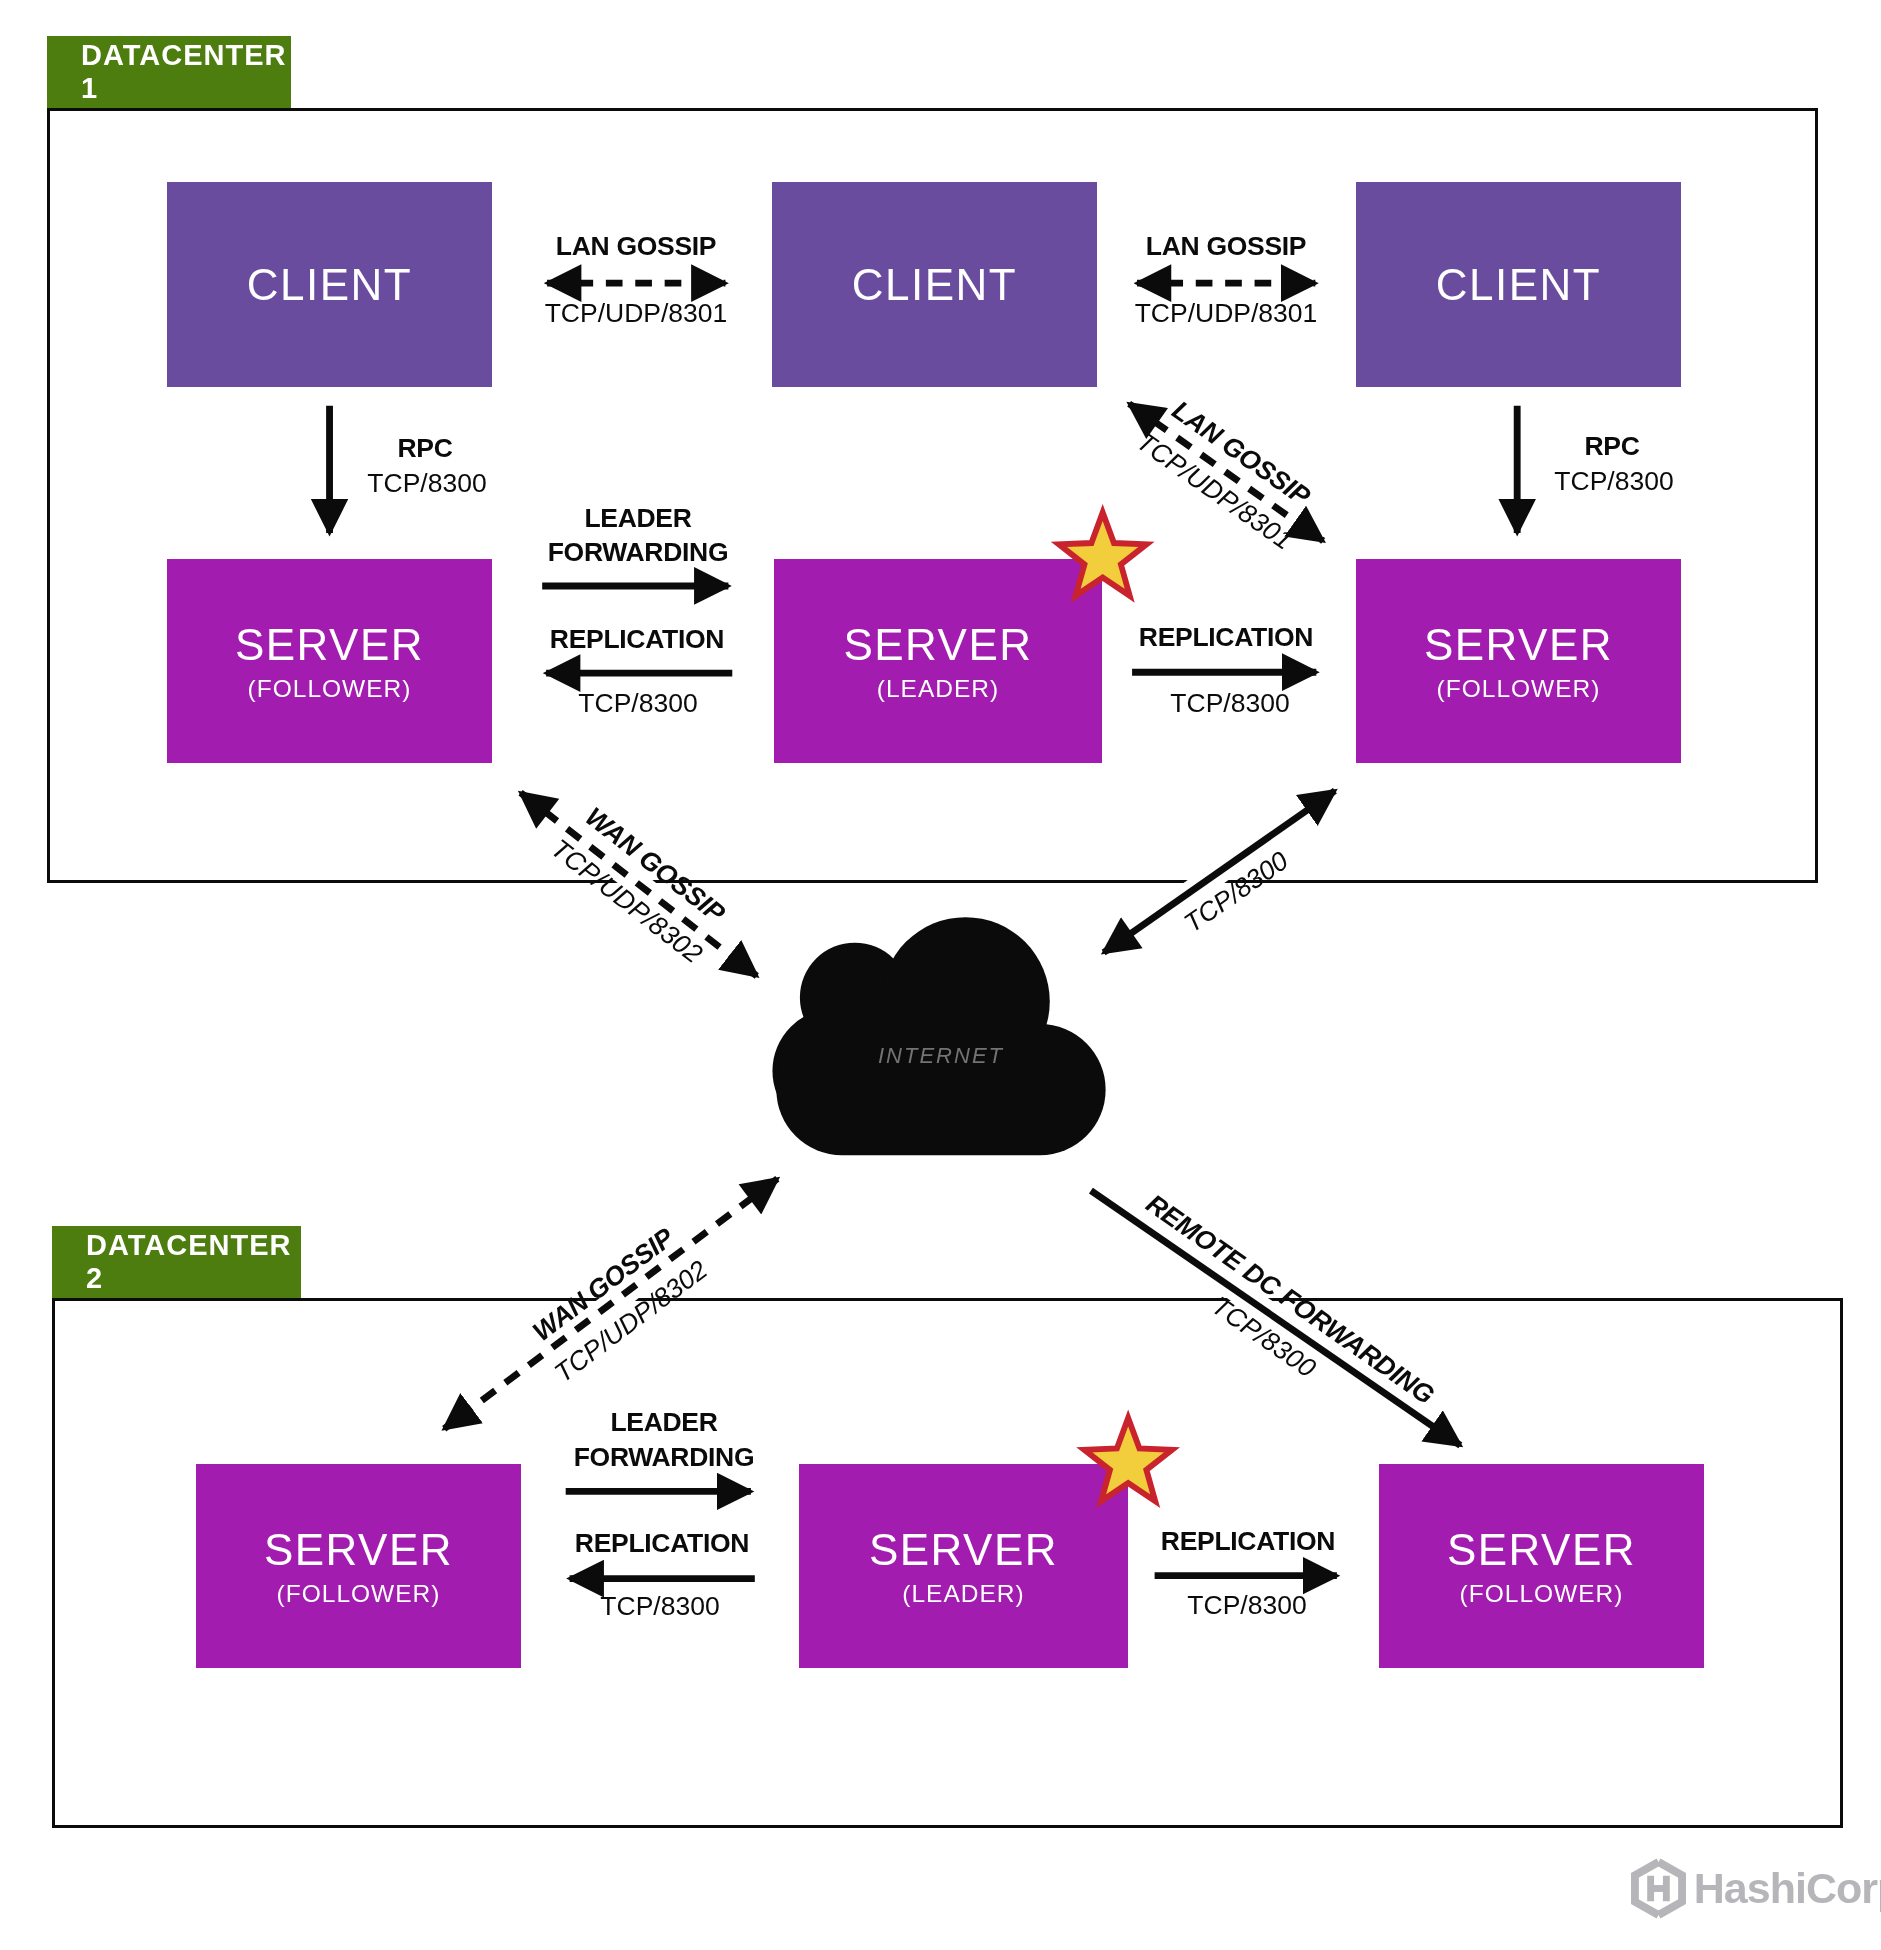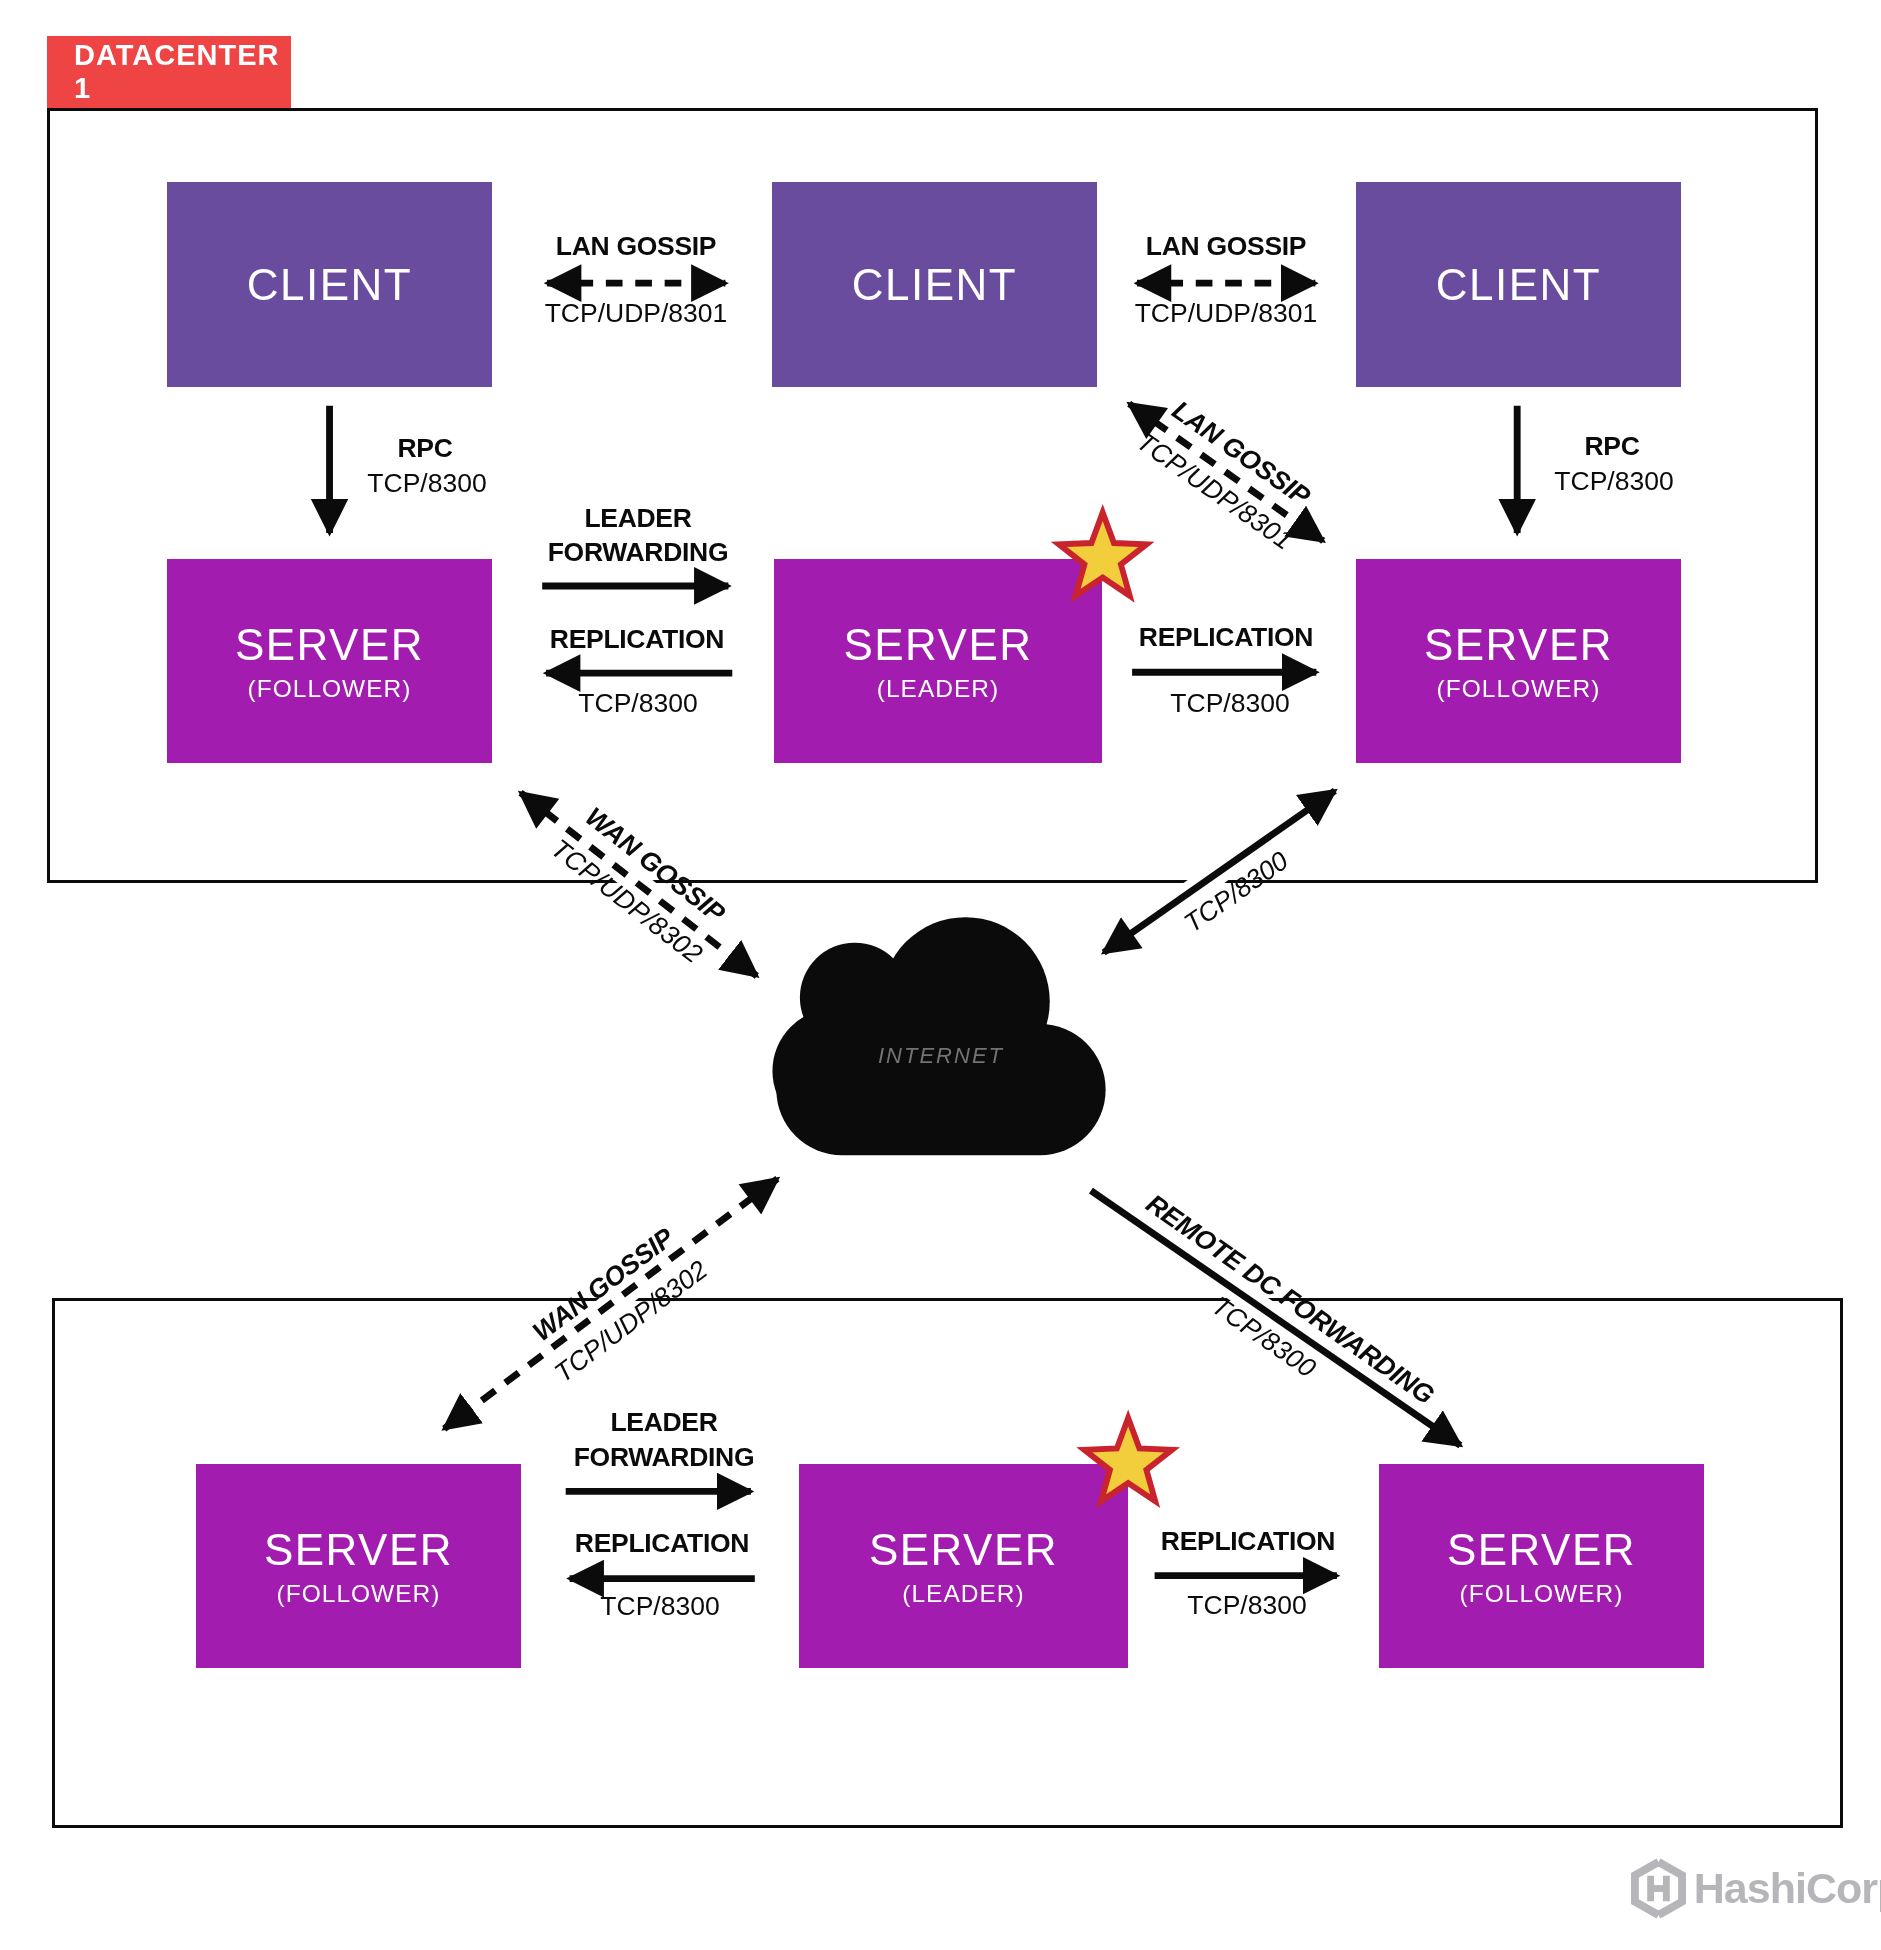--- a/index.html
+++ b/index.html
@@ -1,20 +1,20 @@
 <!DOCTYPE html>
 <html><head>
 <meta charset="utf-8">
 <style>
   html,body{margin:0;padding:0;background:#fff;}
   #canvas{position:relative;width:1882px;height:1950px;background:#ffffff;overflow:hidden;
           font-family:"Liberation Sans",sans-serif;color:#0b0b0b;}
   .dcbox{position:absolute;border:3.9px solid #0b0b0b;background:transparent;}
-  .dctab{position:absolute;background:#ef4444;color:#ffffff;display:flex;align-items:center;
-         padding-left:27px;font-size:29px;font-weight:bold;letter-spacing:1px;box-sizing:border-box;}
+  .dctab{position:absolute;background:#4d7c0f;color:#ffffff;display:flex;align-items:center;
+         padding-left:34px;font-size:29px;font-weight:bold;letter-spacing:1px;box-sizing:border-box;}
   .node{position:absolute;display:flex;flex-direction:column;align-items:center;justify-content:center;color:#fff;}
   .client{background:#6A4C9F;}
   .server{background:#a21caf;}
   .node .main{font-size:44px;font-weight:normal;letter-spacing:1.5px;}
   .node .role{font-size:24.5px;letter-spacing:1px;margin-top:5px;}
   .lbl{position:absolute;transform:translate(-50%,-50%);font-size:26.5px;white-space:nowrap;
        text-align:center;color:#0b0b0b;}
   .b{font-weight:bold;letter-spacing:-0.3px;}
   .rot{line-height:46px;font-style:italic;}
   .rot35{transform:translate(-50%,-50%) rotate(35deg);}
@@ -29,20 +29,23 @@
 </head>
 <body>
 
 <div id="canvas">
 
   <div class="dctab" style="left:47px;top:36px;width:244px;height:72px;">
     <span>DATACENTER 1</span>
   </div>
   <div class="dcbox" style="left:47px;top:108px;width:1765px;height:769px;"></div>
 
+  <div class="dctab" style="left:52px;top:1226px;width:249px;height:72px;">
+    <span>DATACENTER 2</span>
+  </div>
   <div class="dcbox" style="left:52px;top:1298px;width:1785px;height:524px;"></div>
 
   <div class="node client" style="left:167px;top:182px;width:325px;height:205px;">
     <div class="main">CLIENT</div>
   </div>
   <div class="node client" style="left:772px;top:182px;width:325px;height:205px;">
     <div class="main">CLIENT</div>
   </div>
   <div class="node client" style="left:1356px;top:182px;width:325px;height:205px;">
     <div class="main">CLIENT</div>

